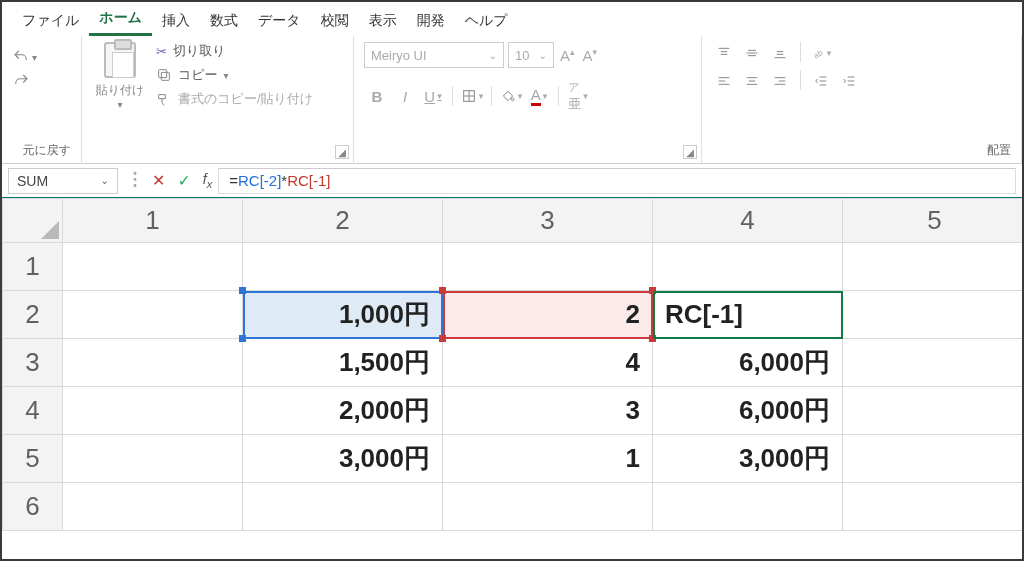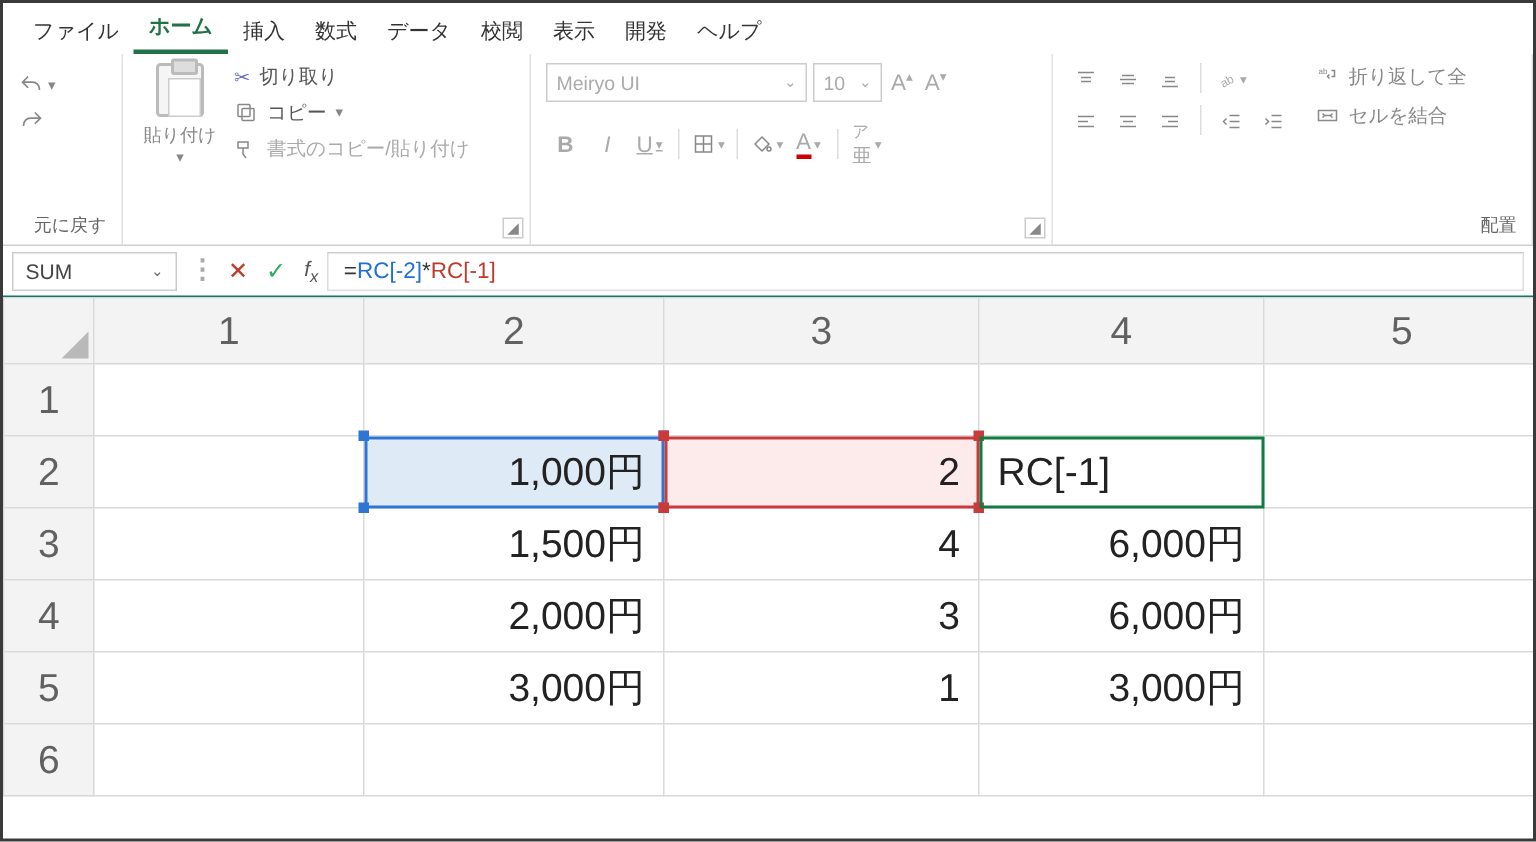--- a/index.html
+++ b/index.html
@@ -28,21 +28,21 @@
   .paste-icon { width:32px; height:36px; border:2px solid #bbb; border-radius:3px; position:relative; margin-bottom:4px; background:#f5f5f5; }
   .paste-icon::before { content:""; position:absolute; top:-5px; left:8px; width:14px; height:7px; border:2px solid #bbb; border-radius:2px; background:#ddd; }
   .paste-icon::after { content:""; position:absolute; top:8px; left:6px; width:20px; height:24px; background:#fff; border:1px solid #ccc; }
   .clip-col { display:flex; flex-direction:column; gap:6px; font-size:13px; color:#555; }
   .clip-row { display:flex; align-items:center; gap:6px; white-space:nowrap; }
   .clip-row .chev { font-size:10px; color:#888; }
   .scissors { color:#6a6abf; }
 
   
   .font-top { display:flex; gap:4px; align-items:center; margin-bottom:8px; }
-  .font-name { border:1px solid #ccc; height:26px; width:174px; padding:0 6px; font-size:13px; color:#aaa; display:flex; align-items:center; justify-content:space-between; background:#fff; }
+  .font-name { border:1px solid #ccc; height:26px; width:140px; padding:0 6px; font-size:13px; color:#aaa; display:flex; align-items:center; justify-content:space-between; background:#fff; }
   .font-size { border:1px solid #ccc; height:26px; width:46px; padding:0 6px; font-size:13px; color:#aaa; display:flex; align-items:center; justify-content:space-between; background:#fff; }
   .font-inc { color:#aaa; font-size:15px; padding:0 2px; }
   .font-bottom { display:flex; gap:2px; align-items:center; color:#aaa; font-size:15px; }
   .fbtn { width:26px; height:24px; display:flex; align-items:center; justify-content:center; }
   .fbtn .chev { font-size:9px; margin-left:2px; }
   .sep { width:1px; height:20px; background:#ddd; margin:0 4px; }
 
   
   .align-rows { display:flex; flex-direction:column; gap:6px; }
   .align-row { display:flex; gap:4px; color:#aaa; }
@@ -60,21 +60,21 @@
   .fx-label { font-style:italic; color:#555; padding:0 6px; }
   .fx-input { flex:1; height:26px; border:1px solid #ddd; border-top:1px solid #ccc; display:flex; align-items:center; padding:0 10px; margin:3px 6px 3px 0; font-size:15px; }
   .fx-input .eq { color:#333; }
   .fx-input .ref1 { color:#1f6fd6; }
   .fx-input .op { color:#333; }
   .fx-input .ref2 { color:#c0392b; }
 
   
   .sheet { position:relative; }
   table.grid { border-collapse:collapse; width:100%; table-layout:fixed; }
-  table.grid th, table.grid td { border:1px solid #d9d9d9; font-size:26px; font-weight:400; }
+  table.grid th, table.grid td { border:1px solid #d9d9d9; font-size:26px; font-weight:700; }
   table.grid th { background:#f3f3f3; color:#616161; font-weight:400; text-align:center; }
   table.grid thead th { height:44px; font-size:26px; }
   table.grid tbody th { width:60px; height:48px; font-size:26px; }
   table.grid .corner { background:#f3f3f3; position:relative; }
   table.grid .corner::after { content:""; position:absolute; right:3px; bottom:3px; width:0; height:0; border-left:18px solid transparent; border-bottom:18px solid #b9b9b9; }
   table.grid td { padding:0 12px; text-align:right; color:#222; }
   .col-1 { width:180px; }
   .col-2 { width:200px; }
   .col-3 { width:210px; }
   .col-4 { width:190px; }
@@ -279,39 +279,20 @@
           <div class="abtn">
               <svg class="icon" viewBox="0 0 24 24">
                 <line x1="10" y1="6" x2="20" y2="6"></line>
                 <line x1="10" y1="12" x2="20" y2="12"></line>
                 <line x1="10" y1="18" x2="20" y2="18"></line>
                 <polyline points="4,9 7,12 4,15"></polyline>
               </svg>
             </div>
         </div>
       </div>
-      <div class="merge-col">
-        <div class="merge-row">
-          <svg class="icon" viewBox="0 0 24 24">
-              <text x="3" y="10" font-size="8" fill="#888" stroke="none">ab</text>
-              <path d="M16 6h3v6h-3"></path>
-              <polyline points="14,10 12,12 14,14"></polyline>
-            </svg>
-          <span>折り返して全</span>
-        </div>
-        <div class="merge-row">
-          <svg class="icon" viewBox="0 0 24 24">
-              <rect x="3" y="7" width="18" height="10"></rect>
-              <line x1="9" y1="12" x2="15" y2="12"></line>
-              <polyline points="7,10 9,12 7,14"></polyline>
-              <polyline points="17,10 15,12 17,14"></polyline>
-            </svg>
-          <span>セルを結合</span>
-        </div>
-      </div>
     </div>
     <div class="group-label">配置</div>
   </div>
 </div>
 
 <div class="formula-bar">
   <div class="name-box">
     <span>SUM</span>
     <span class="chev">⌄</span>
   </div>

